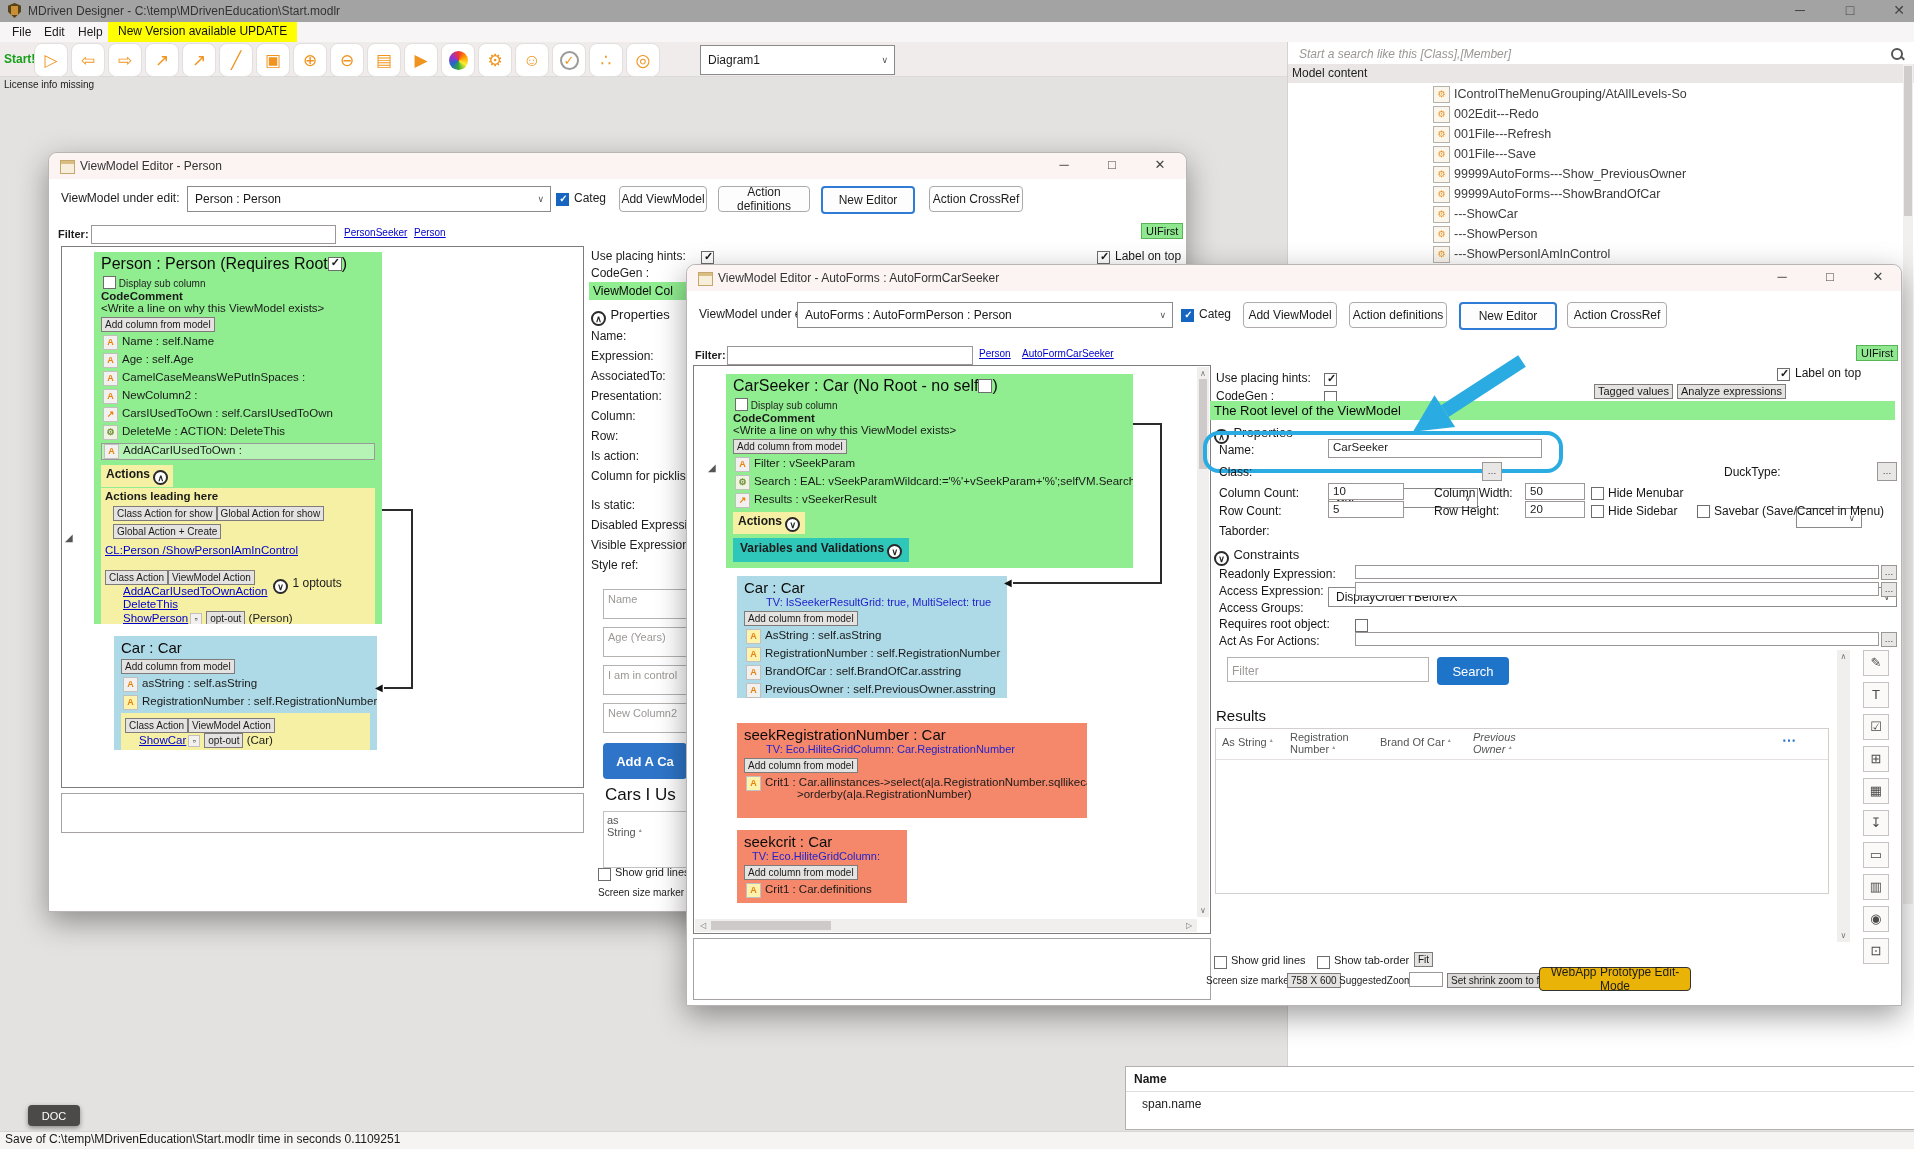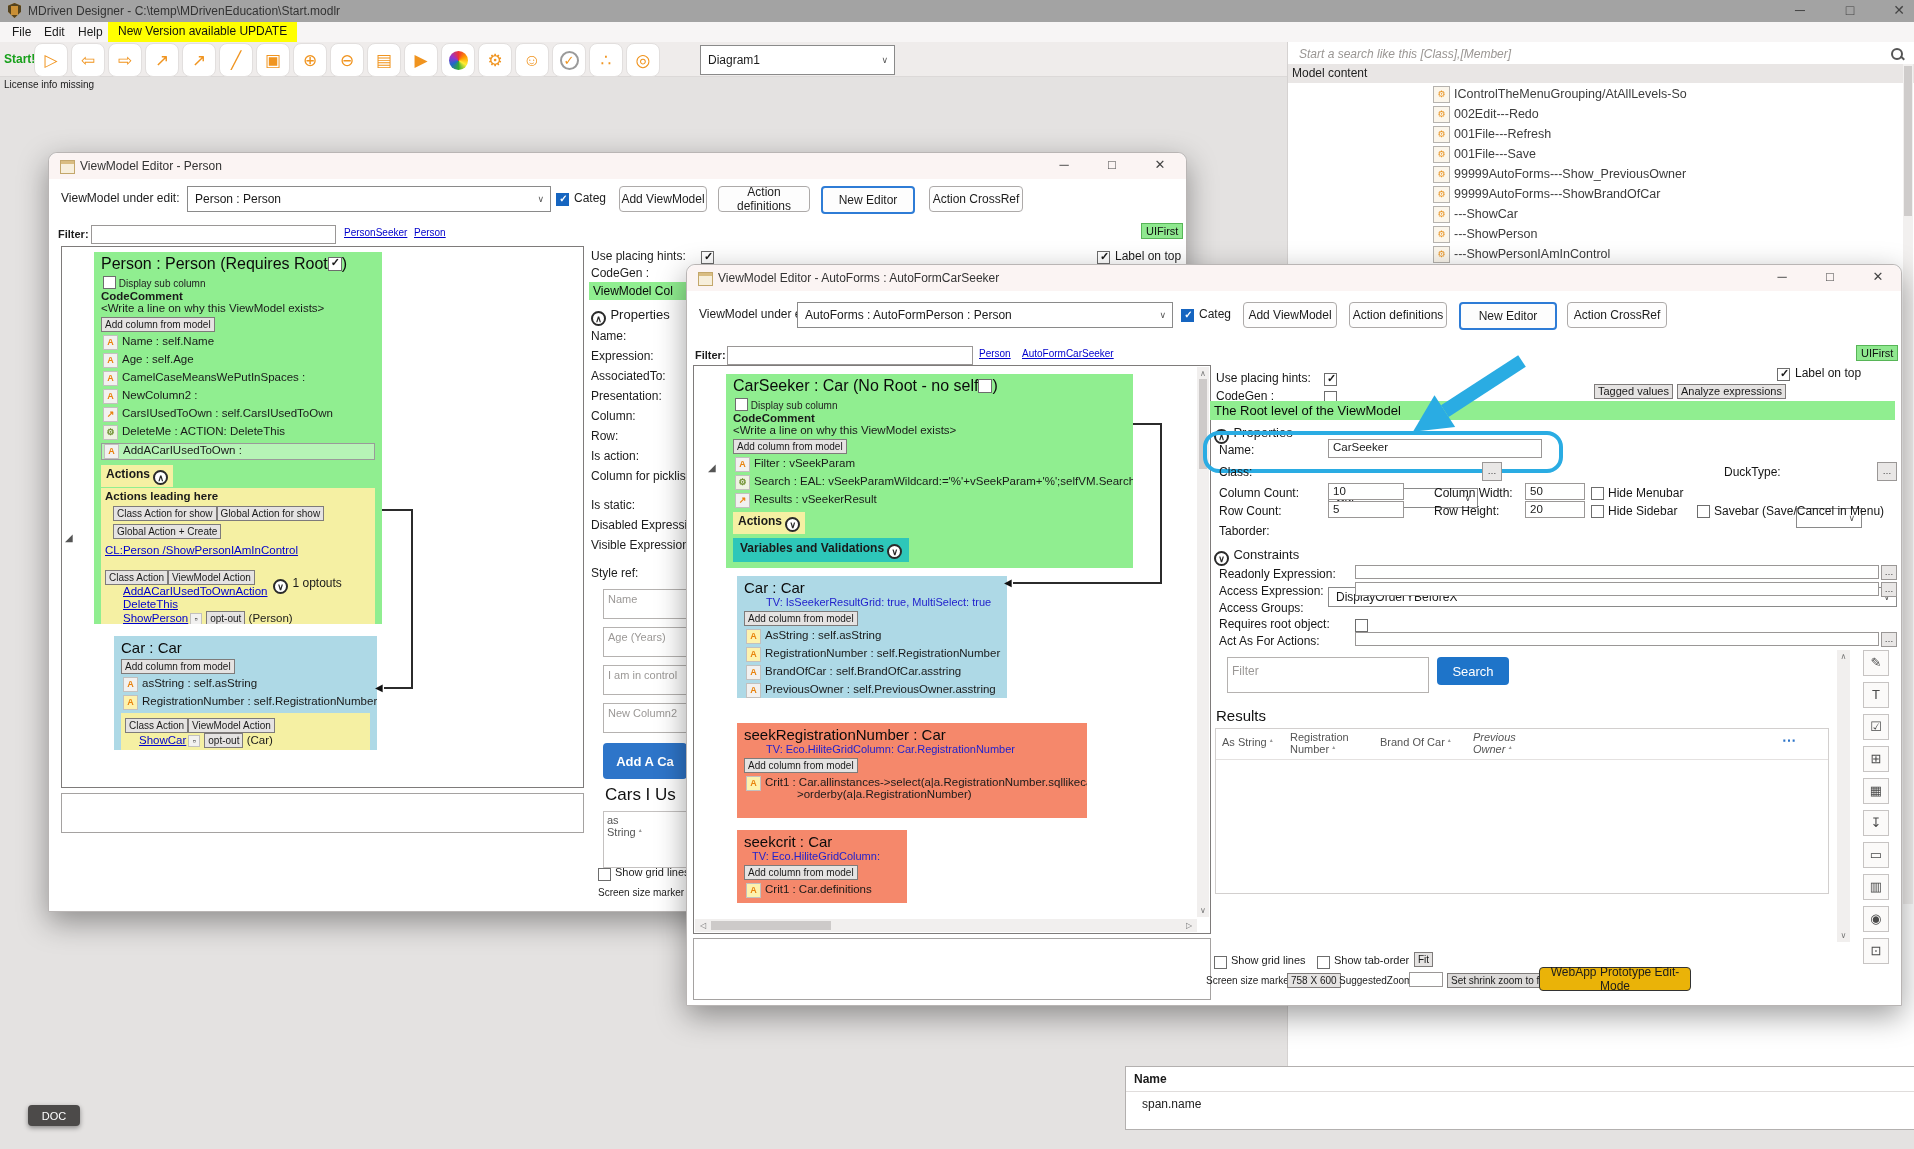--- a/index.html
+++ b/index.html
@@ -402,21 +402,21 @@
         <div class="lbl" style="height:20px;">Column:</div>
         <div class="lbl" style="height:20px;">Row:</div>
         <div class="lbl" style="height:20px;">Is action:</div>
         <div class="lbl" style="height:20px;">Column for picklist</div>
       </div>
     <div class="abs" style="left:542px;top:345px;">
 
     <div class="lbl" style="height:20px;">Is static:</div>
         <div class="lbl" style="height:20px;">Disabled Expressio</div>
         <div class="lbl" style="height:20px;">Visible Expression</div>
-        <div class="lbl" style="height:20px;margin-top:8px;">Style ref:</div>
+        <div class="lbl" style="height:20px;">Style ref:</div>
       </div>
     <div class="abs" style="left:554px;top:436px;width:84px;">
 
     <div class="phfield" style="height:30px;margin-bottom:8px;">Name</div>
         <div class="phfield" style="height:30px;margin-bottom:8px;">Age (Years)</div>
         <div class="phfield" style="height:30px;margin-bottom:8px;">I am in control</div>
         <div class="phfield" style="height:30px;margin-bottom:8px;">New Column2</div>
       </div>
     <div class="btn abs" style="left:554px;top:590px;width:84px;height:36px;background:#2e75c9;color:#fff;font-weight:bold;font-size:13px;border:none;overflow:hidden;white-space:nowrap;">Add A Ca</div>
     <div class="abs" style="left:556px;top:632px;font-size:17px;color:#111;white-space:nowrap;overflow:hidden;width:82px;">Cars I Us</div>
@@ -612,21 +612,21 @@
     <span class="rp-label" style="left:532px;top:319px;">Access Expression:</span>
     <div class="rp-input" style="left:668px;top:317px;width:524px;height:14px;"></div>
     <div class="dots-btn" style="left:1194px;top:317px;width:14px;height:13px;line-height:13px;">…</div>
     <span class="rp-label" style="left:532px;top:336px;">Access Groups:</span>
     <span class="rp-label" style="left:532px;top:352px;">Requires root object:</span>
     <span class="abs" style="left:668px;top:351px;"><span class="cb"></span></span>
     <span class="rp-label" style="left:532px;top:369px;">Act As For Actions:</span>
     <div class="rp-input" style="left:668px;top:367px;width:524px;height:14px;"></div>
     <div class="dots-btn" style="left:1194px;top:367px;width:14px;height:13px;line-height:13px;">…</div>
 
-    <div class="phfield abs" style="left:540px;top:392px;width:202px;height:36px;font-size:12px;padding-top:6px;">Filter</div>
+    <div class="phfield abs" style="left:540px;top:392px;width:202px;height:25px;font-size:12px;padding-top:6px;">Filter</div>
     <div class="btn abs" style="left:750px;top:392px;width:72px;height:28px;background:#1e74c9;color:#fff;border:none;font-size:13px;">Search</div>
 
     <span class="abs" style="left:529px;top:442px;font-size:15px;color:#111;">Results</span>
     <div class="abs" style="left:528px;top:463px;width:612px;height:164px;background:#fff;border:1px solid #d2cfce;">
       <div style="position:relative;height:30px;border-bottom:1px solid #e4e1e0;">
         <span class="results-hd abs" style="left:6px;top:7px;">As String</span>
         <span class="results-hd abs" style="left:74px;top:2px;">Registration
 Number</span>
         <span class="results-hd abs" style="left:164px;top:7px;">Brand Of Car</span>
         <span class="results-hd abs" style="left:257px;top:2px;font-style:italic;">Previous
@@ -676,13 +676,14 @@
 
     <svg class="abs" style="left:640px;top:88px;width:230px;height:115px;z-index:30;pointer-events:none;" viewBox="0 0 230 115">
       <g transform="translate(195,8) rotate(147)">
         <rect x="0" y="-7" width="92" height="14" fill="#2aace3"></rect>
         <polygon points="92,-19 130,0 92,19" fill="#2aace3"></polygon>
       </g>
     </svg>
   </div>
 
   <div class="doc-btn">DOC</div>
+  <div class="statusbar"><span>Save of C:\temp\MDrivenEducation\Start.modlr time in seconds 0.1109251</span></div>
 </div>
 
 </body></html>

